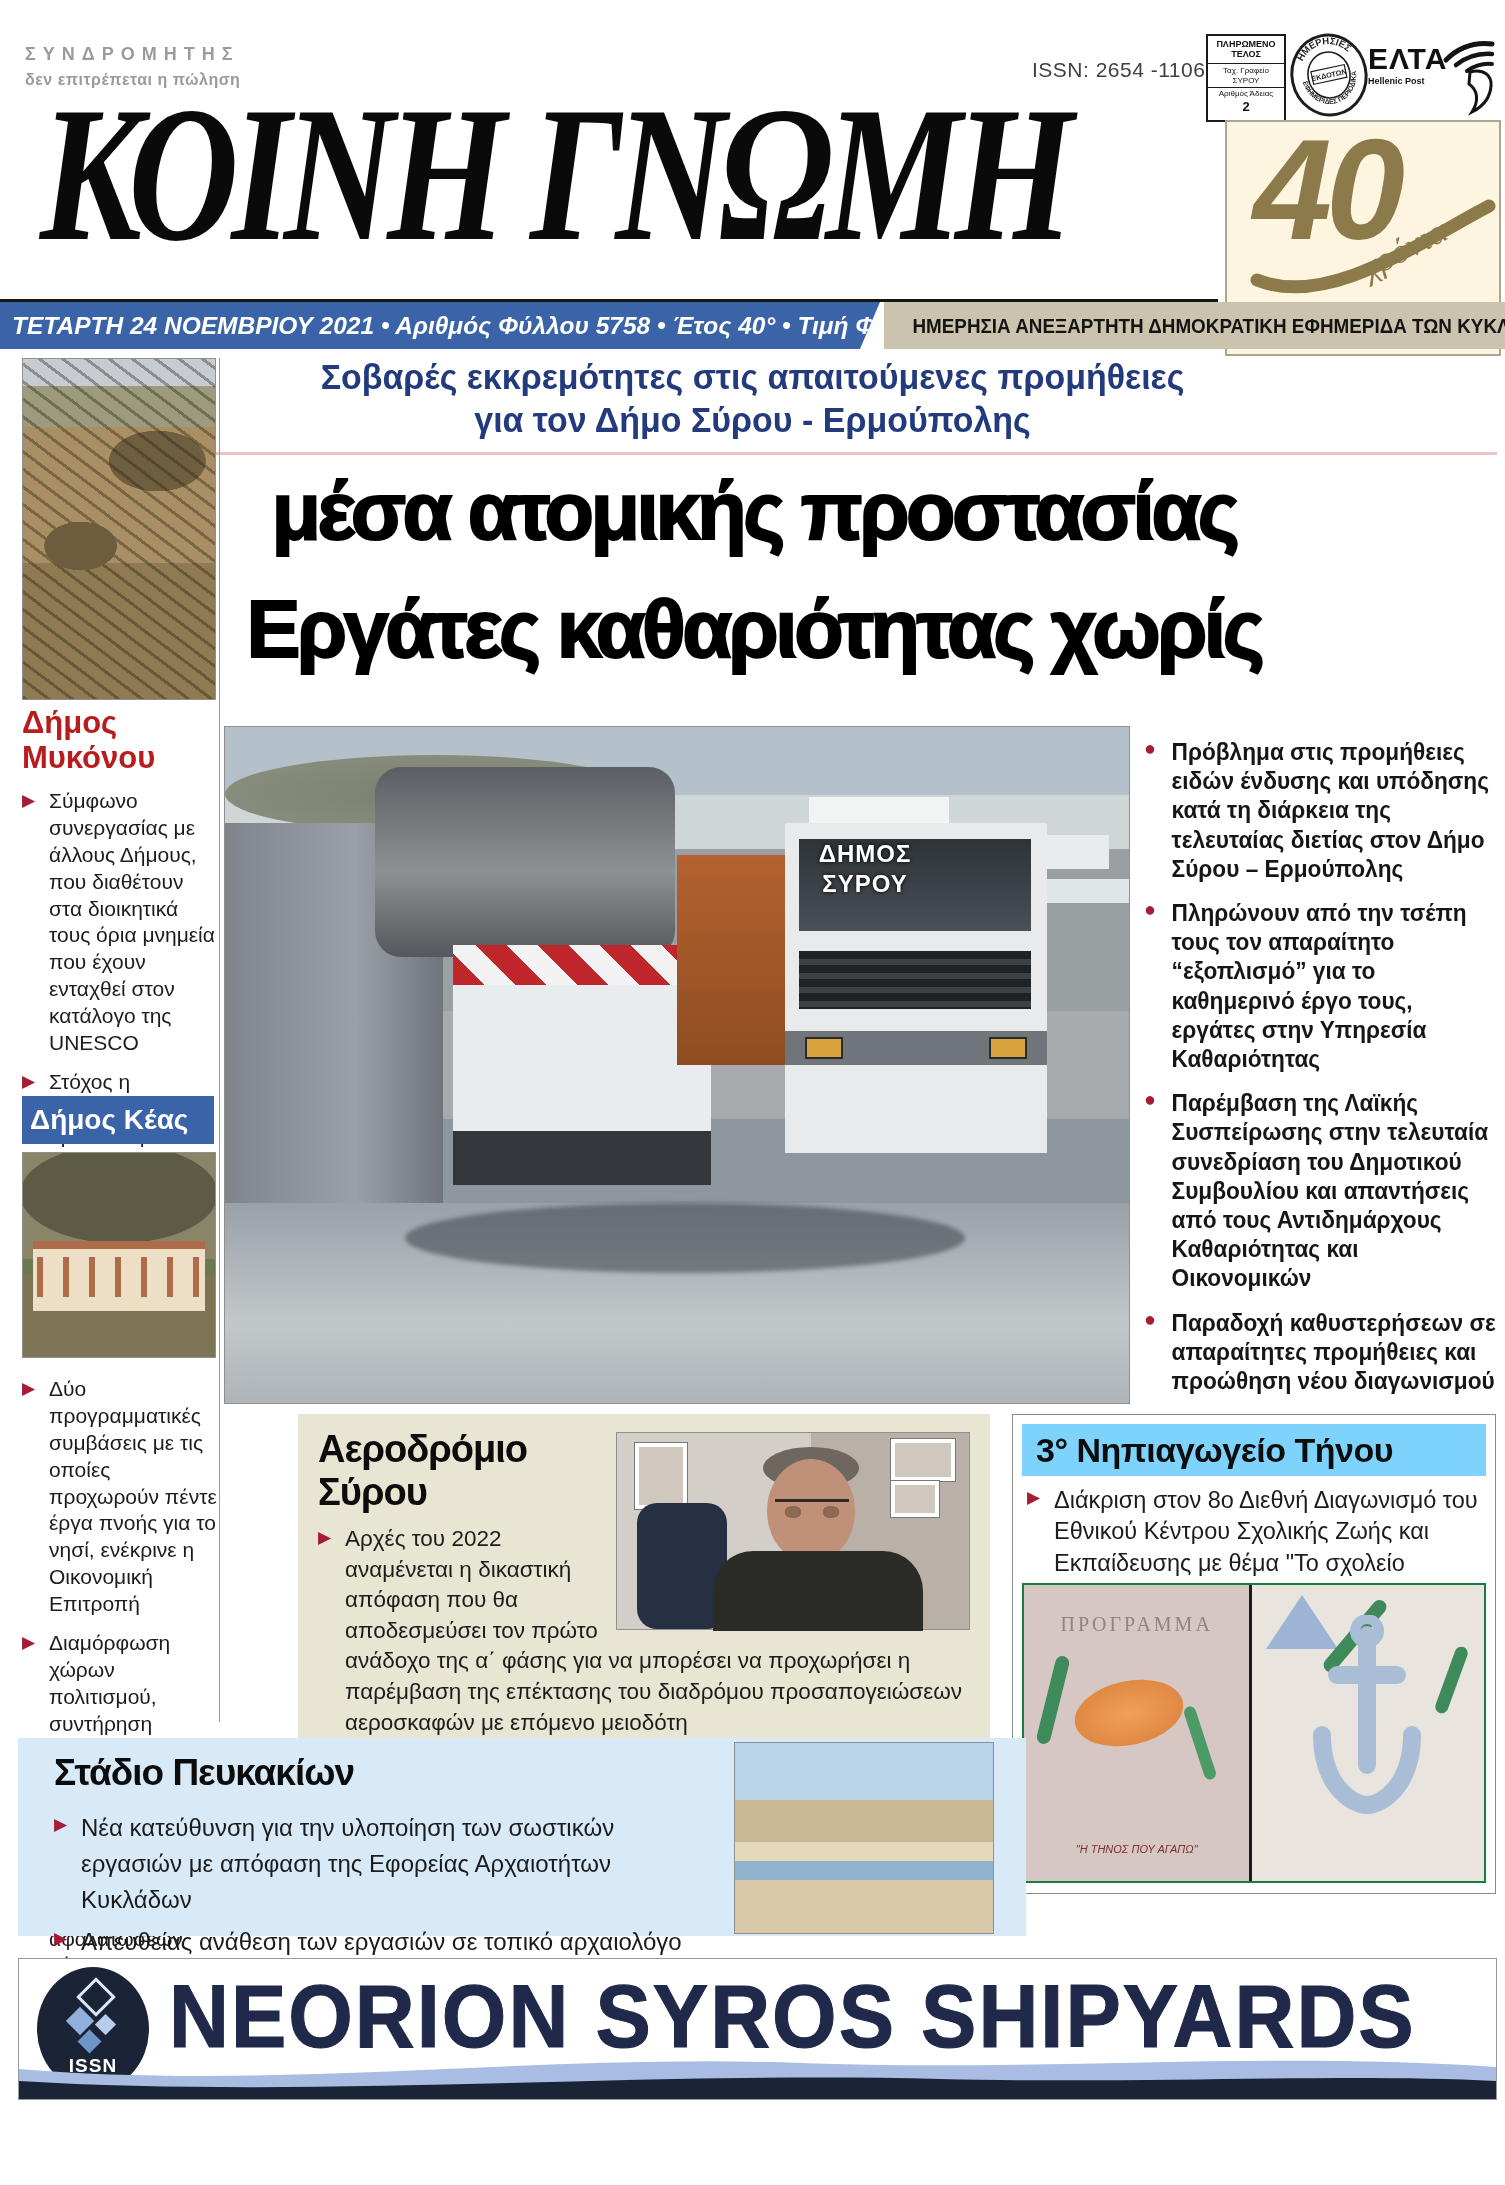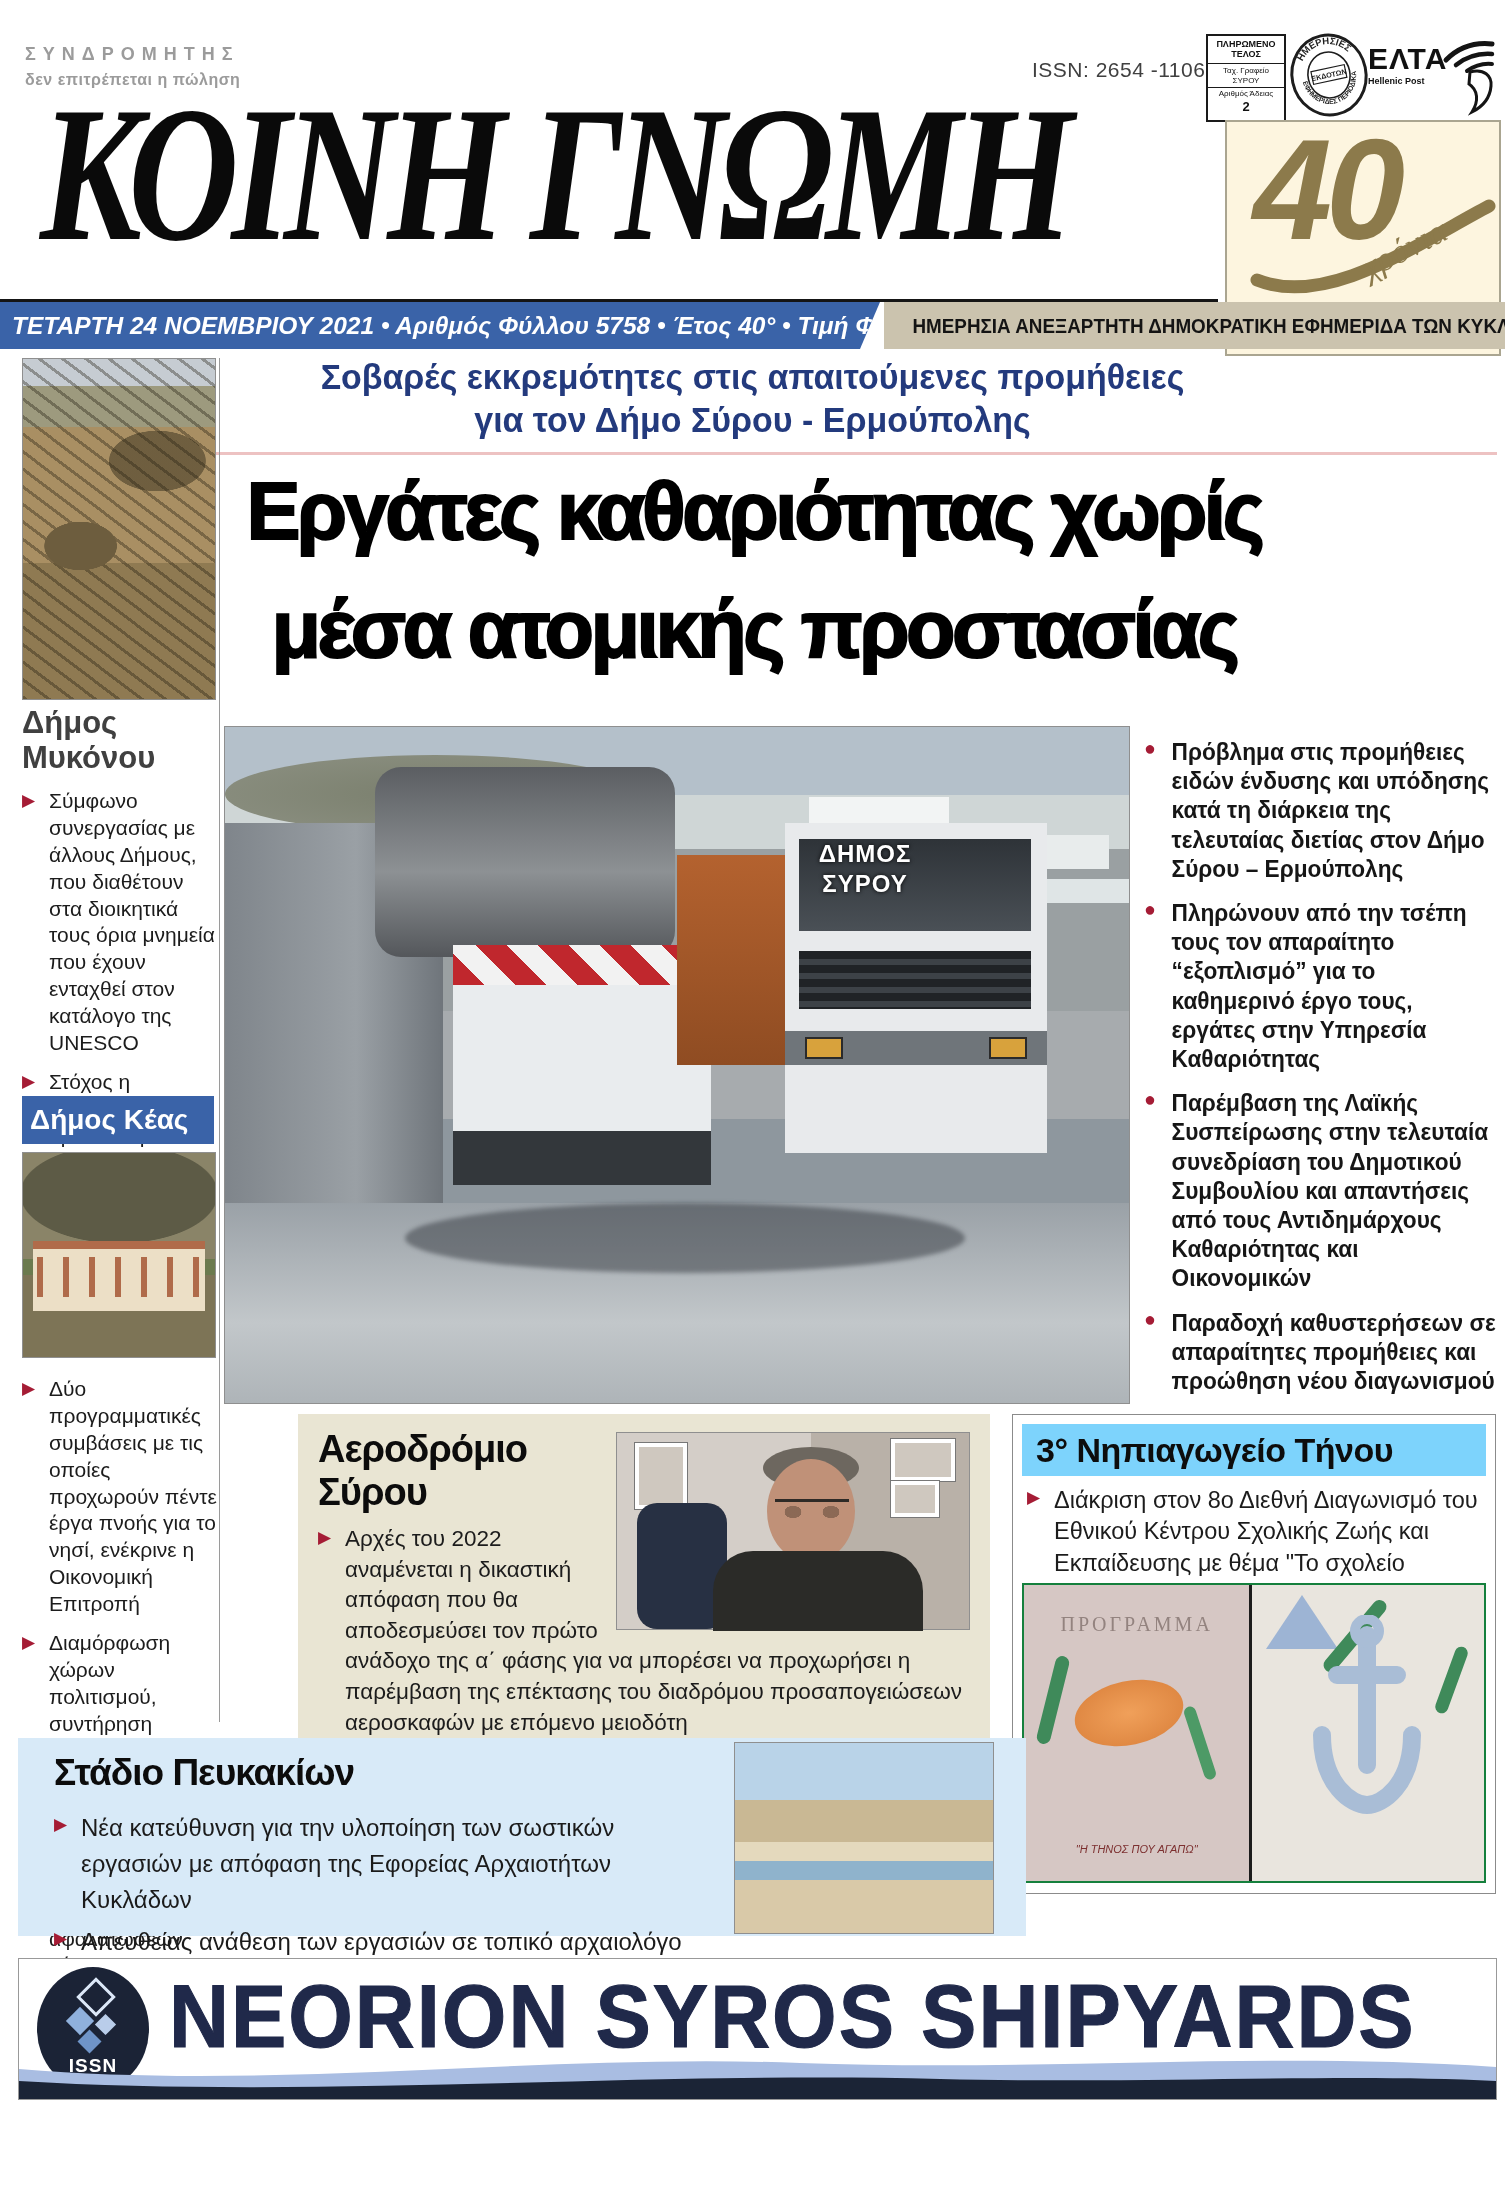--- a/index.html
+++ b/index.html
@@ -67,21 +67,21 @@
   .pref .arrs{color:#a51c35;letter-spacing:-2px;font-size:.85em;margin-right:3px;}
   .pref .pg{color:#141414;}
 
   .leftcol{width:197px;font-size:21px;line-height:1.28;color:#1c1c1c;}
   .myk-photo{left:22px;top:358px;width:192px;height:340px;border:1px solid #8f8f8f;
      background:
        radial-gradient(60px 40px at 30% 55%, #6d5d3e 0 60%, transparent 61%),
        radial-gradient(80px 50px at 70% 30%, rgba(40,35,20,.45) 0 60%, transparent 61%),
        repeating-linear-gradient(37deg, rgba(30,25,12,.35) 0 3px, transparent 3px 14px),
        linear-gradient(#c6ccd2 0 8%, #9d9a7e 8% 20%, #a98f63 20% 60%, #8f7a52 60% 100%);}
-  .myk-title{left:22px;top:706px;font-size:31px;font-weight:bold;line-height:1.12;color:#404040;}
+  .myk-title{left:22px;top:706px;font-size:31px;font-weight:bold;line-height:1.12;color:#b91c1c;}
   .myk-list{left:22px;top:788px;}
   .keas-bar{left:22px;top:1096px;width:192px;height:48px;background:#3a63a8;color:#fff;
             font-weight:bold;font-size:28px;display:flex;align-items:center;padding-left:8px;box-sizing:border-box;}
   .keas-photo{left:22px;top:1152px;width:192px;height:204px;border:1px solid #8f8f8f;
      background:
        linear-gradient(transparent 0 52%, #6b7a4e 52% 60%, #7d7456 60% 100%),
        radial-gradient(140px 70px at 50% 20%, #5d5b46 0 70%, transparent 71%),
        linear-gradient(#8a8468 0 45%, #8a8468 45%, #8a8468 100%);}
   .keas-photo .bld{position:absolute;left:10px;top:88px;width:172px;height:62px;background:#ecdfc6;
        border-top:8px solid #b2repeat;border-top:8px solid #b06b4a;}
@@ -255,22 +255,22 @@
       <span>ΗΜΕΡΗΣΙΑ ΑΝΕΞΑΡΤΗΤΗ ΔΗΜΟΚΡΑΤΙΚΗ ΕΦΗΜΕΡΙΔΑ ΤΩΝ ΚΥΚΛΑΔΩΝ</span>
     </div>
   </div>
 
   <div class="abs kicker">
     <div>Σοβαρές εκκρεμότητες στις απαιτούμενες προμήθειες</div>
     <div>για τον Δήμο Σύρου - Ερμούπολης</div>
   </div>
   <div class="abs pinkline"></div>
   <div class="abs headline">
+    <div>μέσα ατομικής προστασίας</div>
     <div>Εργάτες καθαριότητας χωρίς</div>
-    <div>μέσα ατομικής προστασίας</div>
   </div>
 
   <div class="abs vrule"></div>
 
   <div class="abs myk-photo"></div>
   <div class="abs myk-title">
     <div>Δήμος</div>
     <div>Μυκόνου</div>
   </div>
   <div class="abs leftcol myk-list">

